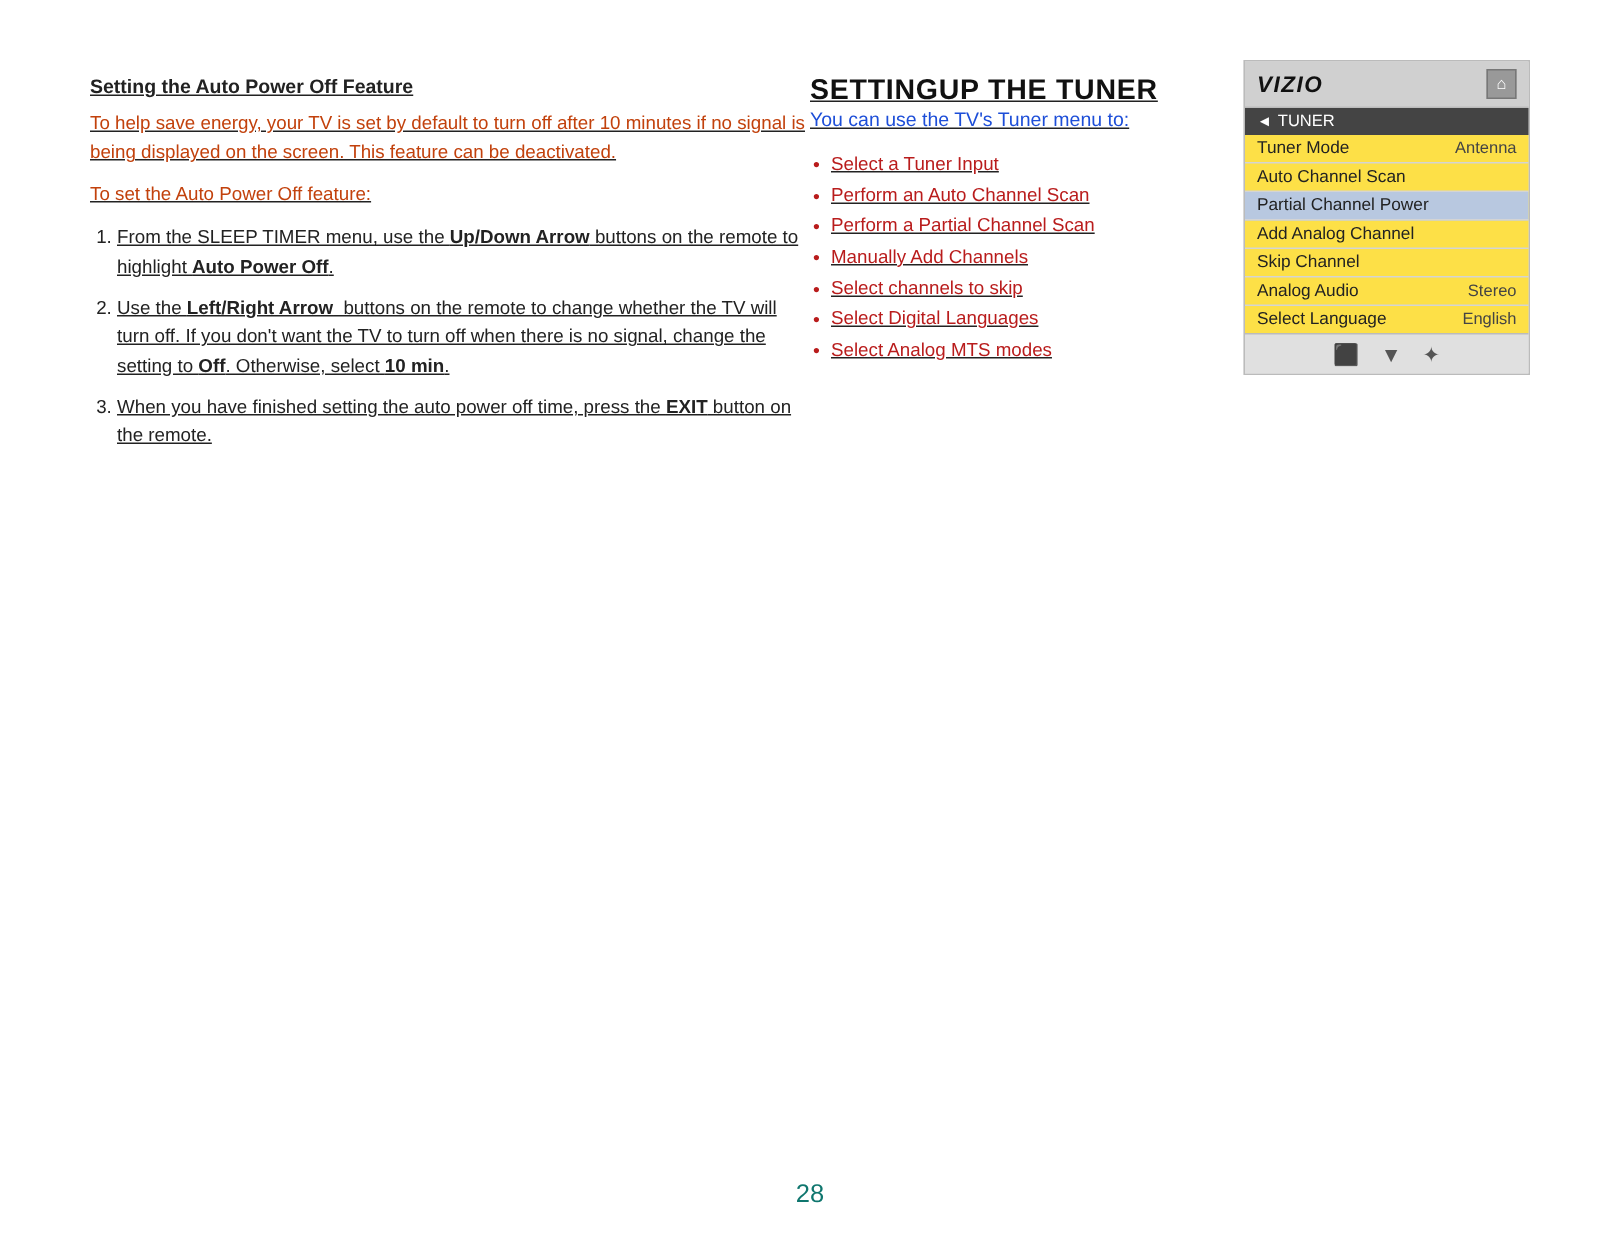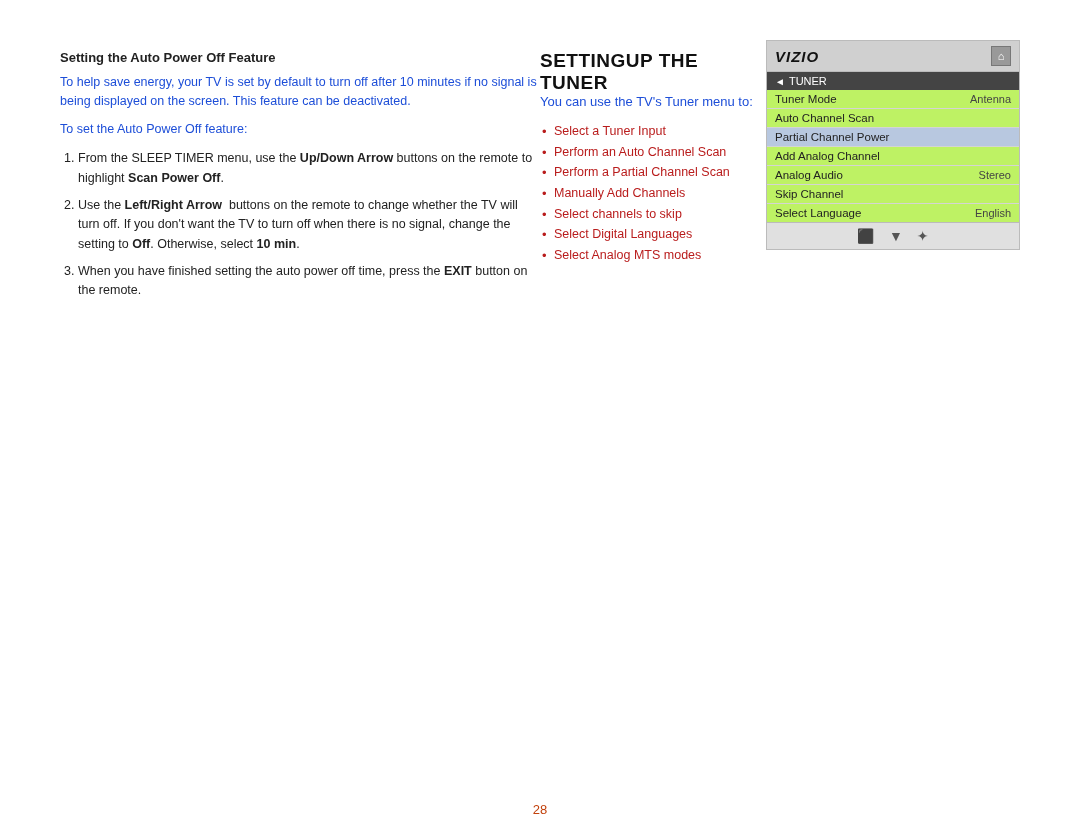--- a/index.html
+++ b/index.html
@@ -12,39 +12,40 @@
       height: 834px;
       overflow: hidden;
       position: relative;
     }
 
     .page-container {
       display: flex;
       flex-direction: row;
       padding: 40px 60px 40px 60px;
       height: 100%;
+      text-decoration: underline;
     }
 
     
     .left-column {
       flex: 1;
       max-width: 490px;
       padding-top: 10px;
     }
 
     .section-heading {
       font-weight: bold;
       font-size: 13px;
       margin-bottom: 8px;
     }
 
     .body-text {
       font-size: 12.5px;
       line-height: 1.55;
-      color: #1d4ed8;
+      color: #c2410c;
       margin-bottom: 10px;
     }
 
     .body-text p {
       margin-bottom: 8px;
     }
 
     .step-list {
       list-style: decimal;
       padding-left: 18px;
@@ -98,21 +99,21 @@
     .bullet-list li::before {
       content: "•";
       position: absolute;
       left: 2px;
       top: 0;
       font-size: 13px;
     }
 
     
     .tv-menu {
-      width: 254px;
+      width: 191px;
       border: 1px solid #bbb;
       background: #e8e8e8;
       float: right;
       margin-top: -10px;
       margin-left: 10px;
       font-size: 12px;
       position: relative;
     }
 
     .tv-menu-header {
@@ -153,21 +154,21 @@
       display: flex;
       align-items: center;
       gap: 4px;
     }
 
     .tv-menu-nav .nav-arrow {
       font-size: 10px;
     }
 
     .tv-menu-body {
-      background: #bef264;
+      background: #fde047;
     }
 
     .menu-row {
       display: flex;
       justify-content: space-between;
       align-items: center;
       padding: 3px 8px;
       font-size: 11.5px;
       color: #222;
       border-bottom: 1px solid #d4d4d4;
@@ -202,25 +203,25 @@
 
     .footer-icon {
       font-size: 14px;
       color: #555;
       cursor: pointer;
     }
 
     
     .page-number {
       position: absolute;
-      bottom: 17px;
+      bottom: 28px;
       left: 50%;
       transform: translateX(-50%);
-      font-size: 13px;
-      color: #c2410c;
+      font-size: 17px;
+      color: #0f766e;
     }
 
     .clearfix::after {
       content: "";
       display: table;
       clear: both;
     }
   </style>
 </head>
 <body>
@@ -230,21 +231,21 @@
   <div class="left-column">
     <div class="section-heading">Setting the Auto Power Off Feature</div>
 
     <div class="body-text">
       <p>To help save energy, your TV is set by default to turn off after 10 minutes if no signal is being displayed on the screen. This feature can be deactivated.</p>
       <p>To set the Auto Power Off feature:</p>
     </div>
 
     <ol class="step-list">
       <li>
-        From the SLEEP TIMER menu, use the <strong>Up/Down Arrow</strong> buttons on the remote to highlight <strong>Scan Power Off</strong>.
+        From the SLEEP TIMER menu, use the <strong>Up/Down Arrow</strong> buttons on the remote to highlight <strong>Auto Power Off</strong>.
       </li>
       <li>
         Use the <strong>Left/Right Arrow</strong>&nbsp; buttons on the remote to change whether the TV will turn off. If you don't want the TV to turn off when there is no signal, change the setting to <strong>Off</strong>. Otherwise, select <strong>10 min</strong>.
       </li>
       <li>
         When you have finished setting the auto power off time, press the <strong>EXIT</strong> button on the remote.
       </li>
     </ol>
   </div>
 
@@ -272,26 +273,26 @@
         </div>
         <div class="menu-row highlighted">
           <span class="row-label">Partial Channel Power</span>
           <span class="row-value"></span>
         </div>
         <div class="menu-row">
           <span class="row-label">Add Analog Channel</span>
           <span class="row-value"></span>
         </div>
         <div class="menu-row">
+          <span class="row-label">Skip Channel</span>
+          <span class="row-value"></span>
+        </div>
+        <div class="menu-row">
           <span class="row-label">Analog Audio</span>
           <span class="row-value">Stereo</span>
-        </div>
-        <div class="menu-row">
-          <span class="row-label">Skip Channel</span>
-          <span class="row-value"></span>
         </div>
         <div class="menu-row">
           <span class="row-label">Select Language</span>
           <span class="row-value">English</span>
         </div>
       </div>
       <div class="tv-menu-footer">
         <span class="footer-icon">⬛</span>
         <span class="footer-icon">▼</span>
         <span class="footer-icon">✦</span>

